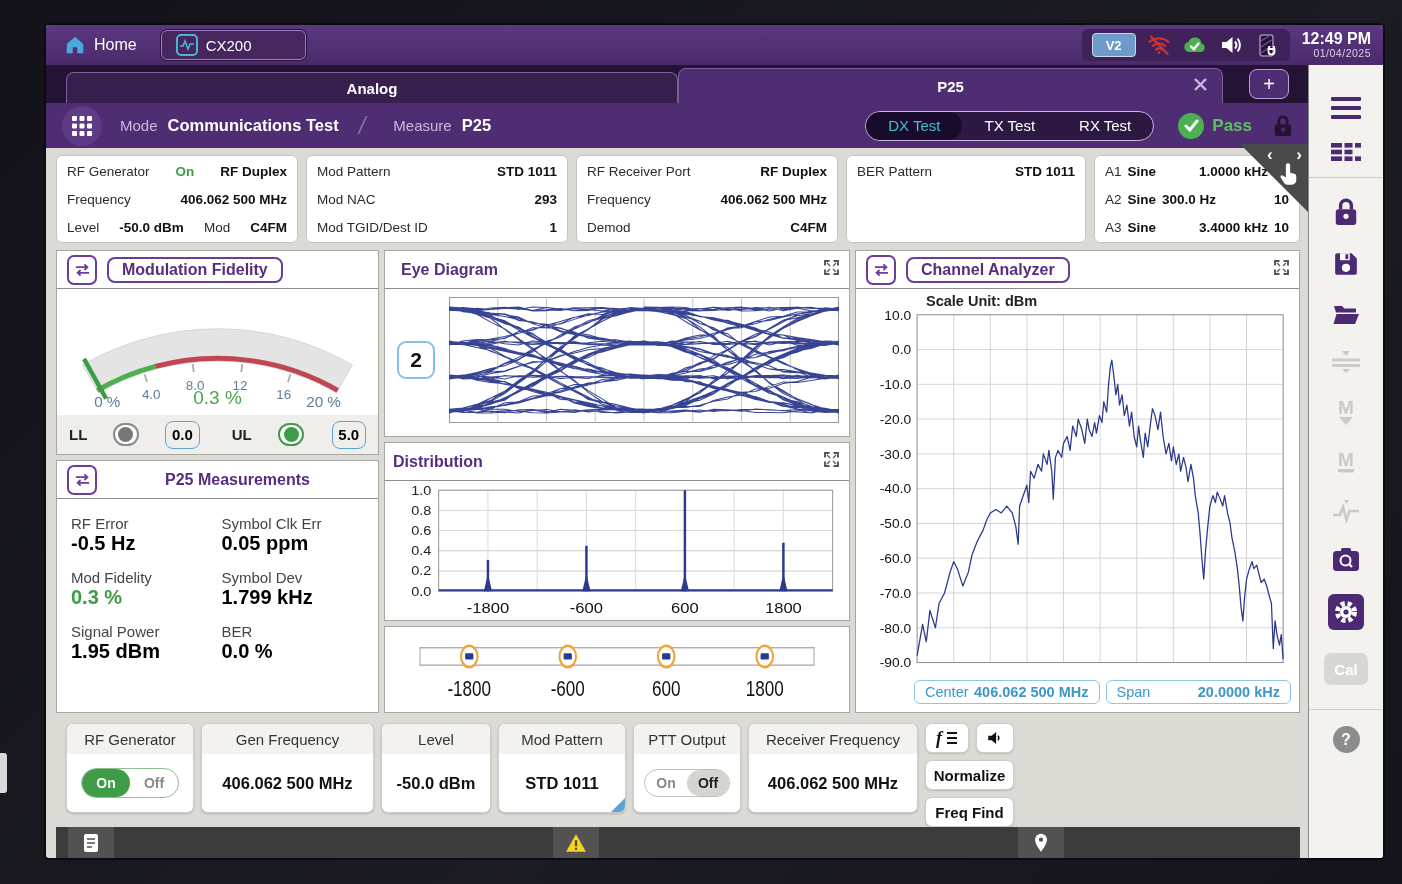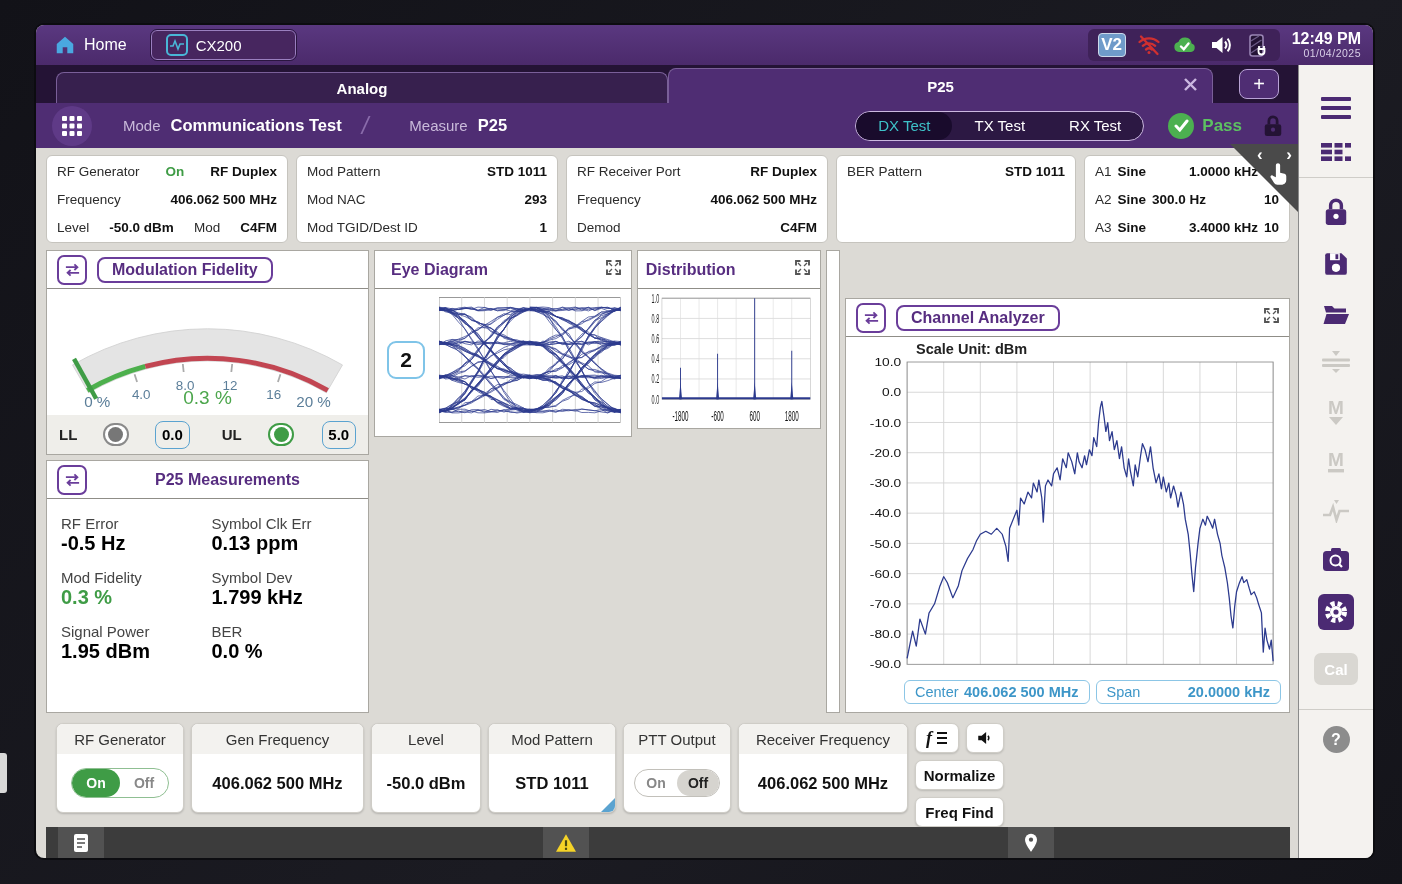--- a/index.html
+++ b/index.html
@@ -1,46 +1,46 @@
 <!DOCTYPE html>
 <html><head>
 <meta charset="utf-8">
 <style>
   * { margin:0; padding:0; box-sizing:border-box; }
   body { width:1402px; height:884px; background:linear-gradient(135deg,#121218,#1b1b22 60%,#14141a); position:relative; font-family:"Liberation Sans", sans-serif; overflow:hidden; }
   .bezel-notch{position:absolute;left:0;top:753px;width:7px;height:40px;background:#d8d8d8;border-radius:0 3px 3px 0;}
-  .screen { position:absolute; left:36px; top:25px; width:1337px; height:833px; background:#dcdad5; display:flex; flex-direction:column; border-radius:8px; overflow:hidden; box-shadow:0 0 0 2px #0c0c10; }
+  .screen { position:absolute; left:46px; top:25px; width:1337px; height:833px; background:#dcdad5; display:flex; flex-direction:column; border-radius:3px; overflow:hidden; box-shadow:0 0 0 2px #0c0c10; }
 
   
   .topbar { height:40px; background:linear-gradient(#5a3880,#4b2a6b); display:flex; align-items:center; padding:0 8px 0 18px; color:#fff; flex:0 0 auto; }
   .home { display:flex; align-items:center; gap:8px; font-size:16px; cursor:default; }
   .devtab { margin-left:24px; display:flex; align-items:center; gap:8px; border:1px solid #9a7fbf; outline:1px solid #2a1540; background:#47265f; border-radius:6px; padding:3px 14px; min-width:145px; height:30px; font-size:15px; }
   .wavebox { width:22px; height:22px; border:2px solid #49b6d6; border-radius:5px; display:flex; align-items:center; justify-content:center; }
   .statusgrp { margin-left:auto; display:flex; align-items:center; gap:10px; background:#3f2259; border-radius:6px; padding:3px 10px; }
   .statusgrp .sic { width:26px; height:26px; display:flex; align-items:center; justify-content:center; }
-  .v2badge { width:28px; height:24px; background:#6f9bca; border:1px solid #cdd9ea; border-radius:4px; color:#fff; font-weight:bold; font-size:17px; display:flex; align-items:center; justify-content:center; }
+  .v2badge { width:44px; height:24px; background:#6f9bca; border:1px solid #cdd9ea; border-radius:4px; color:#fff; font-weight:bold; font-size:13px; display:flex; align-items:center; justify-content:center; }
   .clock { margin-left:12px; text-align:right; line-height:1.1; margin-right:4px; }
   .clock .t { font-size:16px; font-weight:bold; }
   .clock .d { font-size:10.5px; color:#d9cfe8; letter-spacing:.5px; }
 
   .lower { flex:1; display:flex; min-height:0; }
   .main { width:1262px; display:flex; flex-direction:column; min-height:0; }
 
   
   .tabrow { height:38px; background:#241335; display:flex; align-items:flex-end; padding-left:20px; flex:0 0 auto; }
   .tab { border:1px solid #7a5f99; border-bottom:none; border-radius:8px 8px 0 0; color:#fff; font-weight:bold; font-size:15px; display:flex; align-items:center; justify-content:center; }
   .tab.analog { width:612px; height:31px; background:#37204e; }
   .tab.p25 { width:545px; height:35px; background:#4f2d73; position:relative; }
   .tabclose { position:absolute; right:14px; top:8px; }
   .addtab { margin-left:26px; margin-bottom:4px; width:40px; height:30px; border:1.5px solid #b9a3d6; border-radius:8px; color:#fff; font-size:20px; display:flex; align-items:center; justify-content:center; background:#4f2d73; }
 
   
   .modebar { height:45px; background:#4f2d73; display:flex; align-items:center; color:#fff; padding:0 14px 0 16px; gap:10px; flex:0 0 auto; }
   .gridbtn { width:40px; height:40px; border-radius:50%; background:#5f3a87; display:flex; align-items:center; justify-content:center; }
-  .mlabel { color:#c9bada; font-size:15px; margin-left:21px; }
+  .mlabel { color:#c9bada; font-size:15px; margin-left:8px; }
   .mvalue { font-weight:bold; font-size:16.5px; }
   .slash { color:#8a6cab; font-size:24px; margin:0 10px; font-style:italic; }
   .segwrap { margin-left:auto; display:flex; align-items:center; background:#2c1843; border:1.5px solid #cbb8e0; border-radius:15px; height:30px; overflow:hidden; }
   .seg { padding:0 22px; font-size:15px; height:100%; display:flex; align-items:center; color:#fff; }
   .seg.sel { background:#190b2c; border-radius:15px; color:#3ec1c8; }
   .passwrap { display:flex; align-items:center; gap:8px; margin:0 10px 0 14px; }
   .passcircle { width:26px; height:26px; border-radius:50%; background:#4cb050; display:flex; align-items:center; justify-content:center; }
   .passtxt { color:#5dc162; font-weight:bold; font-size:17px; }
 
   
@@ -51,22 +51,22 @@
   .b { font-weight:bold; color:#111; }
   .gr { color:#3f9c46; font-weight:bold; }
   .c1{width:242px}.c2{width:262px}.c3{width:262px}.c4{width:240px}.c5{flex:1; overflow:hidden;}
   .swipe-tri { position:absolute; right:0; top:-4px; width:68px; height:68px; clip-path:polygon(0 0,100% 0,100% 100%); background:#4a4a4a; z-index:5; color:#fff; }
   .swipe-tri .chv{position:absolute; font-size:17px; font-weight:bold; top:1px;}
   .swipe-tri .chv.l{left:27px;} .swipe-tri .chv.r{right:6px;}
   .swipe-tri svg{position:absolute; right:8px; top:18px;}
 
   .panels { display:flex; gap:5px; margin-top:7px; height:463px; flex:0 0 auto; }
   .colL { width:323px; display:flex; flex-direction:column; gap:5px; }
-  .colM { width:466px; display:flex; flex-direction:row; gap:5px; }
-  .colR { flex:1; display:flex; flex-direction:column;margin-top:48px; }
+  .colM { width:466px; display:flex; flex-direction:column; gap:5px; }
+  .colR { flex:1; display:flex; flex-direction:column; }
   .panel { background:#fff; border:1px solid #a9a7a1; display:flex; flex-direction:column; min-height:0; }
   .phead { height:38px; border-bottom:1px solid #8f8d87; display:flex; align-items:center; padding:0 10px; gap:10px; flex:0 0 auto; }
   .ptitle { color:#572d80; font-weight:600; font-size:16px; }
   .pill { border:2px solid #6a3d9a; border-radius:8px; padding:2px 13px; }
   .swapbtn { width:30px; height:30px; border:2px solid #6a3d9a; border-radius:7px; display:flex; align-items:center; justify-content:center; background:#fff; }
   .expand { margin-left:auto; }
 
   
   .gaugepanel { height:205px; }
   .gaugebody { flex:1; display:flex; flex-direction:column; padding:4px 8px 0; min-height:0; }
@@ -402,21 +402,21 @@
                   </span>
                 <span class="ptitle" style="margin:0 auto">P25 Measurements</span>
               </div>
               <div class="measgrid">
                 <div class="mi">
                     <div class="ml">RF Error</div>
                     <div class="mv">-0.5 Hz</div>
                   </div>
                 <div class="mi">
                     <div class="ml">Symbol Clk Err</div>
-                    <div class="mv">0.13 ppm</div>
+                    <div class="mv">0.05 ppm</div>
                   </div>
                 <div class="mi">
                     <div class="ml">Mod Fidelity</div>
                     <div class="mv green">0.3 %</div>
                   </div>
                 <div class="mi">
                     <div class="ml">Symbol Dev</div>
                     <div class="mv">1.799 kHz</div>
                   </div>
                 <div class="mi">

